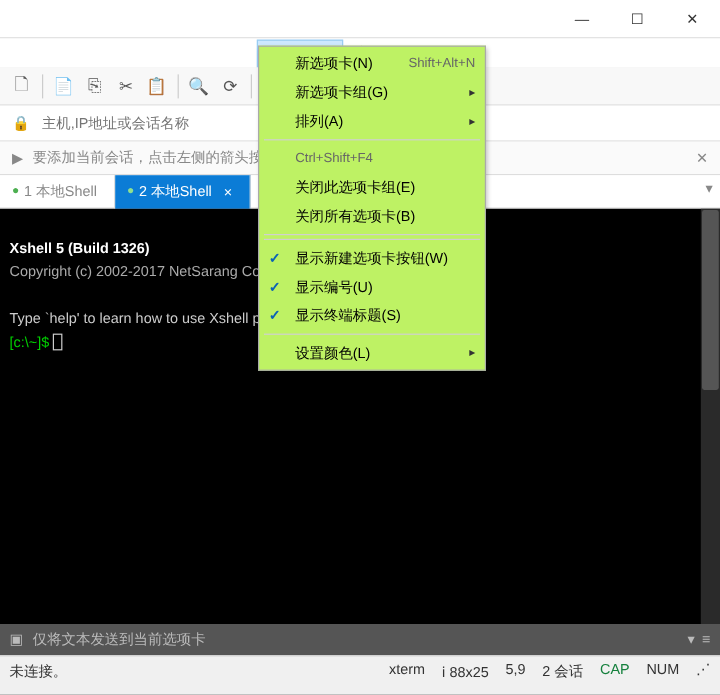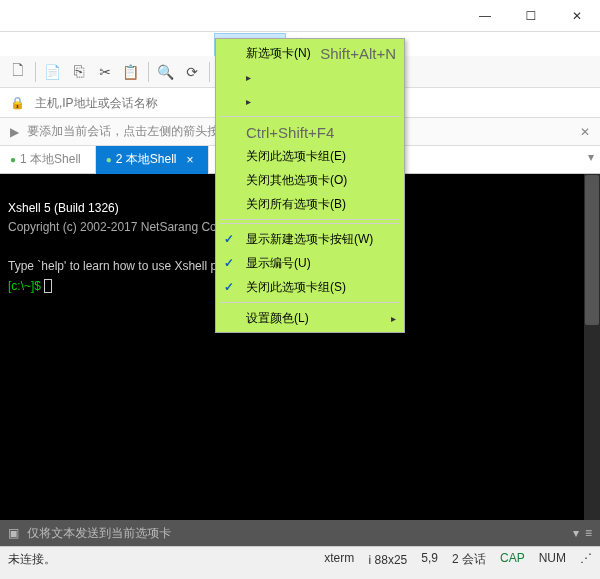--- a/index.html
+++ b/index.html
@@ -18,33 +18,33 @@
 .hintbar{height:28px;background:#fafafa;display:flex;align-items:center;padding:0 10px;gap:8px;color:#888;border-bottom:1px solid #ddd}
 .tabbar{height:28px;background:#fff;display:flex;align-items:center;border-bottom:1px solid #ccc;position:relative}
 .tab{height:28px;padding:0 14px 0 10px;display:flex;align-items:center;gap:4px;border-right:1px solid #ddd;cursor:default}
 .tab.inactive{color:#888}
 .tab.active{background:#0b7cd6;color:#fff}
 .tab .dot{color:#4caf50;font-size:10px}
 .tab.active .dot{color:#8fe08f}
 .tab-add{width:24px;height:24px;display:flex;align-items:center;justify-content:center;color:#888;font-size:14px;margin-left:2px}
 .tabbar-right{position:absolute;right:6px;top:4px;color:#888;font-size:12px}
 .terminal{background:#000;color:#ccc;font-family:Consolas,monospace;font-size:13px;line-height:1.5;padding:4px 8px;height:346px;white-space:pre;position:relative}
-.term-title{color:#fff;font-weight:normal}
+.term-title{color:#fff;font-weight:bold}
 .term-copy{color:#aaa}
 .term-help{color:#ccc}
 .prompt-path{color:#00d000}
 .cursor{display:inline-block;width:8px;height:14px;border:1px solid #ccc;vertical-align:middle}
 .sendbar{height:26px;background:#555;color:#bbb;display:flex;align-items:center;padding:0 8px;gap:8px;font-size:11px}
 .sendbar-right{margin-left:auto;display:flex;gap:6px}
 .statusbar{height:26px;background:#f0f0f0;display:flex;align-items:center;padding:0 8px;gap:18px;color:#333;border-top:1px solid #ccc}
 .statusbar-right{margin-left:auto;display:flex;gap:14px}
 .dropdown{position:absolute;left:215px;top:38px;width:190px;background:#bef264;border:1px solid #aaa;box-shadow:2px 2px 4px rgba(0,0,0,0.25);z-index:100;padding:2px}
 .dd-row{height:24px;display:flex;align-items:center;padding:0 6px 0 28px;position:relative;cursor:default}
 .dd-label{flex:1}
-.dd-accel{color:#666;font-size:15px}
+.dd-accel{color:#666;font-size:11px}
 .dd-arrow{color:#333;font-size:10px}
 .dd-check{position:absolute;left:6px;color:#0b63b5;font-weight:bold}
 .dd-sep{height:1px;background:#d0d0d0;margin:3px 2px}
 .scroll-v{position:absolute;right:0;top:0;width:16px;height:100%;background:#2a2a2a}
 .scroll-thumb{width:14px;margin:1px auto;height:150px;background:#555;border-radius:2px}
 </style>
 </head>
 <body>
 
 <div class="titlebar">
@@ -59,51 +59,50 @@
   <div class="menu-item">窗口(W)</div>
   <div class="menu-item">帮助(H)</div>
 </div>
 
 <div class="dropdown">
   <div class="dd-row">
     <span class="dd-label">新选项卡(N)</span>
     <span class="dd-accel">Shift+Alt+N</span>
   </div>
   <div class="dd-row">
+    <span class="dd-label">新选项卡组(G)</span>
     <span class="dd-arrow">▸</span>
   </div>
   <div class="dd-row">
+    <span class="dd-label">排列(A)</span>
     <span class="dd-arrow">▸</span>
   </div>
   <div class="dd-sep"></div>
   <div class="dd-row">
     <span class="dd-accel">Ctrl+Shift+F4</span>
   </div>
   <div class="dd-row">
     <span class="dd-label">关闭此选项卡组(E)</span>
-  </div>
-  <div class="dd-row">
-    <span class="dd-label">关闭其他选项卡(O)</span>
   </div>
   <div class="dd-row">
     <span class="dd-label">关闭所有选项卡(B)</span>
   </div>
   <div class="dd-sep"></div>
   <div class="dd-sep"></div>
   <div class="dd-row">
     <span class="dd-check">✓</span>
     <span class="dd-label">显示新建选项卡按钮(W)</span>
   </div>
   <div class="dd-row">
     <span class="dd-check">✓</span>
     <span class="dd-label">显示编号(U)</span>
   </div>
   <div class="dd-row">
     <span class="dd-check">✓</span>
-    <span class="dd-label">关闭此选项卡组(S)</span>
+    <span class="dd-label">显示终端标题(S)</span>
   </div>
   <div class="dd-sep"></div>
   <div class="dd-row">
     <span class="dd-label">设置颜色(L)</span>
     <span class="dd-arrow">▸</span>
   </div>
 </div>
 
 <div class="toolbar">
   <div class="tbicon">🗋</div>

